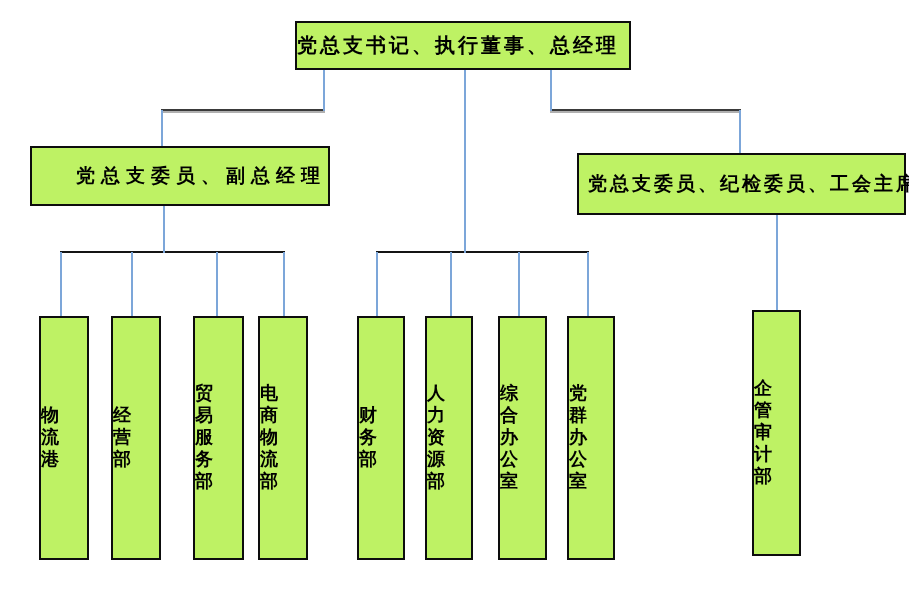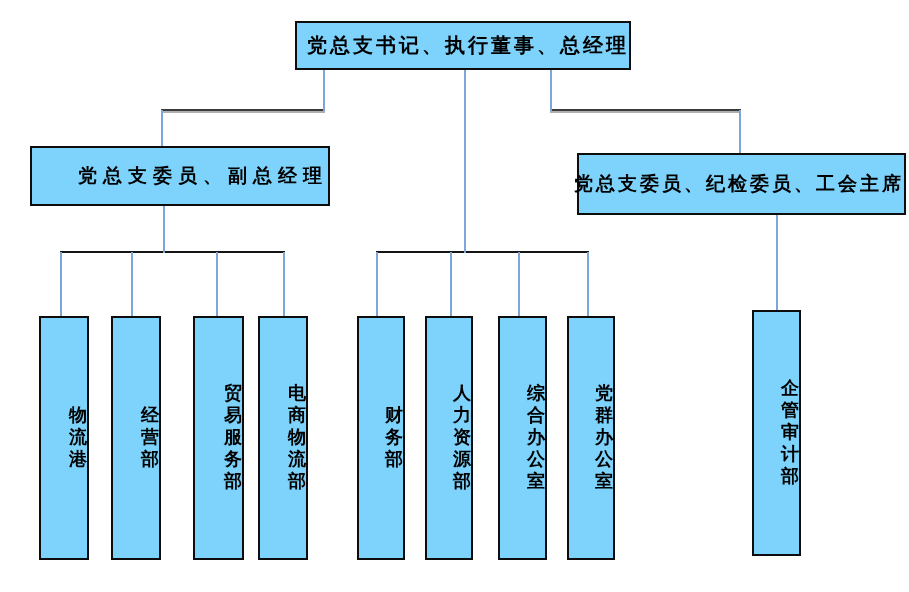--- a/index.html
+++ b/index.html
@@ -8,26 +8,26 @@
     width: 909px;
     height: 592px;
     background: #ffffff;
     font-family: "Liberation Serif", "DejaVu Serif", serif;
     font-weight: bold;
     color: #000000;
     overflow: hidden;
   }
   .node {
     position: absolute;
-    background: #7dd3fc;
+    background: #bef264;
     border: 2px solid #0d0d0d;
     box-sizing: border-box;
     display: flex;
     align-items: center;
-    justify-content: flex-end;
+    justify-content: flex-start;
   }
   .hnode { white-space: nowrap; }
   .root-node  { font-size: 20px; letter-spacing: 3px; }
   .left-node  { font-size: 19px; letter-spacing: 6px; }
   .right-node { font-size: 19px; letter-spacing: 3px; }
   .vnode { font-size: 18px; }
   .vtext { display: block; text-align: center; }
   .vchar { display: block; line-height: 1.22; }
   .conn { position: absolute; }
   .vline { width: 2px; background: #7ca6d9; }
@@ -57,21 +57,21 @@
   <div class="conn vline" style="left:376px; top:252px; height:64px;"></div>
   <div class="conn vline" style="left:450px; top:252px; height:64px;"></div>
   <div class="conn vline" style="left:518px; top:252px; height:64px;"></div>
   <div class="conn vline" style="left:587px; top:252px; height:64px;"></div>
   <div class="conn vline" style="left:776px; top:214px; height:97px;"></div>
 
   <div class="node hnode root-node" style="left:295px; top:21px; width:336px; height:49px;">
     <span>党总支书记、执行董事、总经理</span>
   </div>
 
-  <div class="node hnode left-node" style="left:30px; top:146px; width:300px; height:60px;">
+  <div class="node hnode left-node" style="left:30px; top:146px; width:300px; height:60px;padding-left:44px;">
     <span>党总支委员、副总经理</span>
   </div>
   <div class="node hnode right-node" style="left:577px; top:153px; width:329px; height:62px;padding-left:9px;">
     <span>党总支委员、纪检委员、工会主席</span>
   </div>
 
   <div class="node vnode" style="left:39px;  top:316px; width:50px; height:244px;">
     <span class="vtext">
         <span class="vchar">物</span>
         <span class="vchar">流</span>

